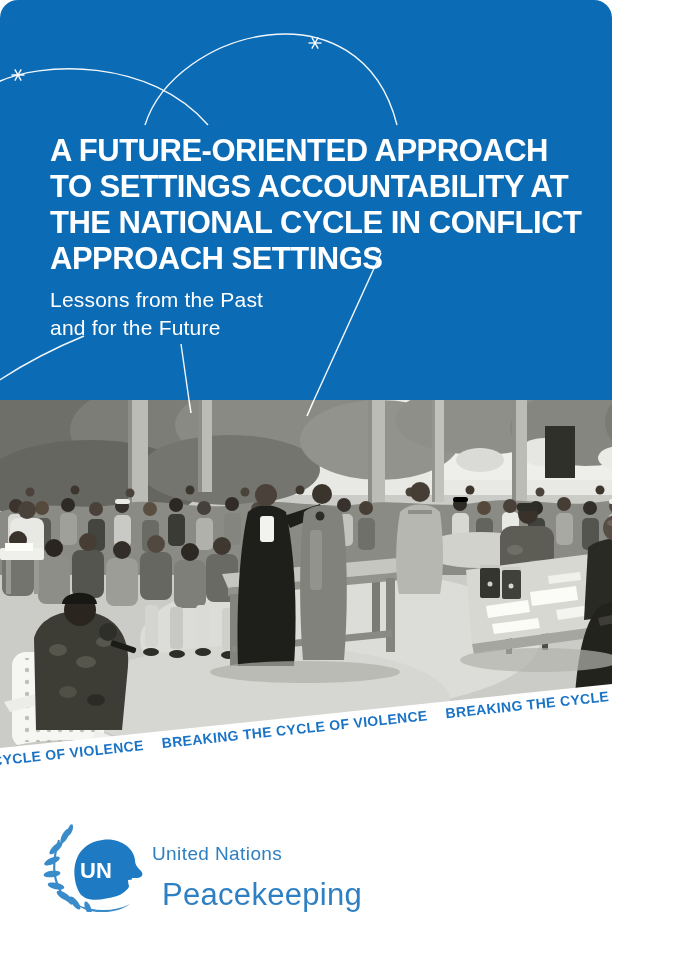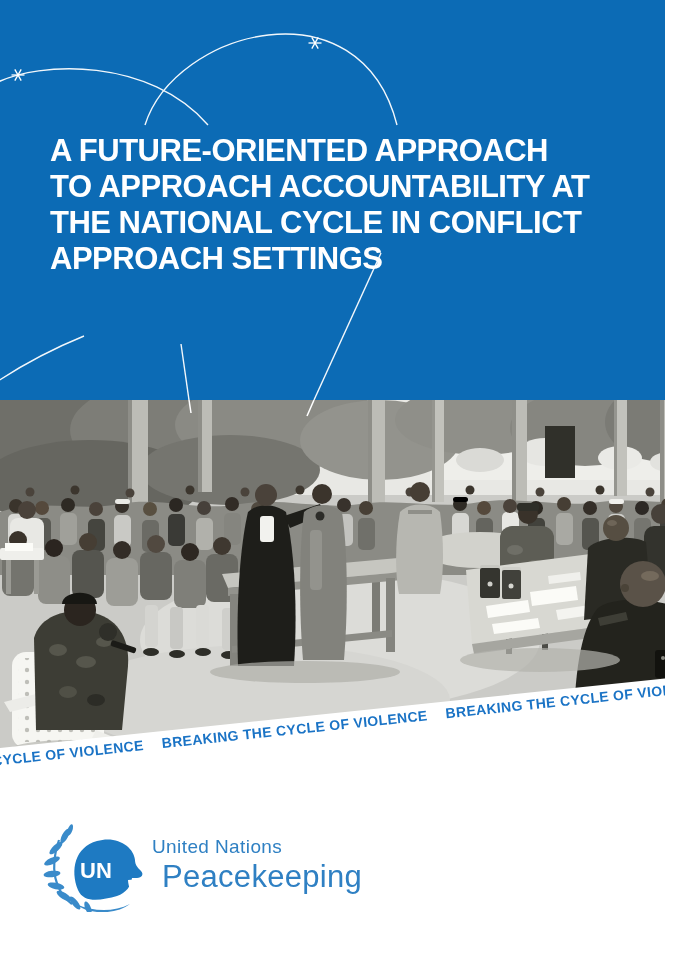--- a/index.html
+++ b/index.html
@@ -1,18 +1,19 @@
 <!DOCTYPE html>
 <html><head>
 <meta charset="utf-8">
 <style>
   html,body{margin:0;padding:0;background:#ffffff;}
   .page{
-    position:relative;width:665px;height:976px;overflow:hidden;background:#ffffff;
+    position:relative;width:612px;height:976px;overflow:hidden;background:#ffffff;
     font-family:"Liberation Sans",sans-serif;
+    border-radius:18px;
   }
   
   .header{position:absolute;left:0;top:0;width:688px;height:400px;background:#0c6bb5;}
   .arcs{position:absolute;left:0;top:0;}
   .title-block{position:absolute;left:50px;top:133px;color:#ffffff;}
   .title-block h1{
     margin:0;font-size:31px;line-height:36px;font-weight:bold;letter-spacing:-0.5px;
     font-family:"Liberation Sans",sans-serif;
   }
   .title-block h1 span{display:block;}
@@ -23,22 +24,22 @@
   
   .banner{
     position:absolute;left:-123px;top:765px;width:1200px;
     transform:rotate(-6deg);transform-origin:0 0;
     font-weight:bold;font-size:14px;letter-spacing:0.35px;color:#1a73c5;white-space:nowrap;
   }
   .banner span{display:inline-block;margin-right:14px;}
   
   .logo{position:absolute;left:42px;top:820px;}
   .org{position:absolute;left:152px;top:836px;color:#2f80c3;}
-  .org .line1{font-size:19px;letter-spacing:0.4px;}
-  .org .line2{font-size:31px;letter-spacing:0.3px;margin-top:1px;margin-left:10px;}
+  .org .line1{font-size:19px;letter-spacing:0.4px;margin-top:7px;}
+  .org .line2{font-size:31px;letter-spacing:0.3px;margin-top:12px;margin-left:10px;}
 </style>
 </head>
 <body>
 
 <div class="page">
 
   <div class="header">
     <svg class="arcs" width="688" height="400" viewBox="0 0 688 400">
       <g stroke="#ffffff" stroke-width="1.4" fill="none" opacity="0.95">
         <g>
@@ -65,24 +66,28 @@
       <g stroke="#ffffff" stroke-width="1.3">
         <line x1="308.5" y1="43" x2="321.5" y2="43"></line>
         <line x1="311.8" y1="37.4" x2="318.2" y2="48.6"></line>
         <line x1="318.2" y1="37.4" x2="311.8" y2="48.6"></line>
       </g>
     </svg>
 
     <div class="title-block">
       <h1>
         <span>A FUTURE-ORIENTED APPROACH</span>
-        <span>TO APPROACH ACCOUNTABILITY AT</span>
+        <span>TO SETTINGS ACCOUNTABILITY AT</span>
         <span>THE NATIONAL CYCLE IN CONFLICT</span>
         <span>APPROACH SETTINGS</span>
       </h1>
+    </div>
+    <div class="subtitle">
+      <span>Lessons from the Past</span>
+      <span>and for the Future</span>
     </div>
   </div>
 
   <svg class="photo" width="688" height="370" viewBox="0 0 688 370" role="img" aria-label="Black-and-white photograph of an outdoor mobile court hearing: a judge in a black robe with white bands addresses a large crowd gathered under palm trees, while uniformed officers sit at a table covered with case files and binders.">
     <defs>
       <pattern id="lattice" width="11" height="12" patternUnits="userSpaceOnUse">
         <circle cx="5" cy="6" r="2.2" fill="#bfbfb9"></circle>
       </pattern>
     </defs>
 

